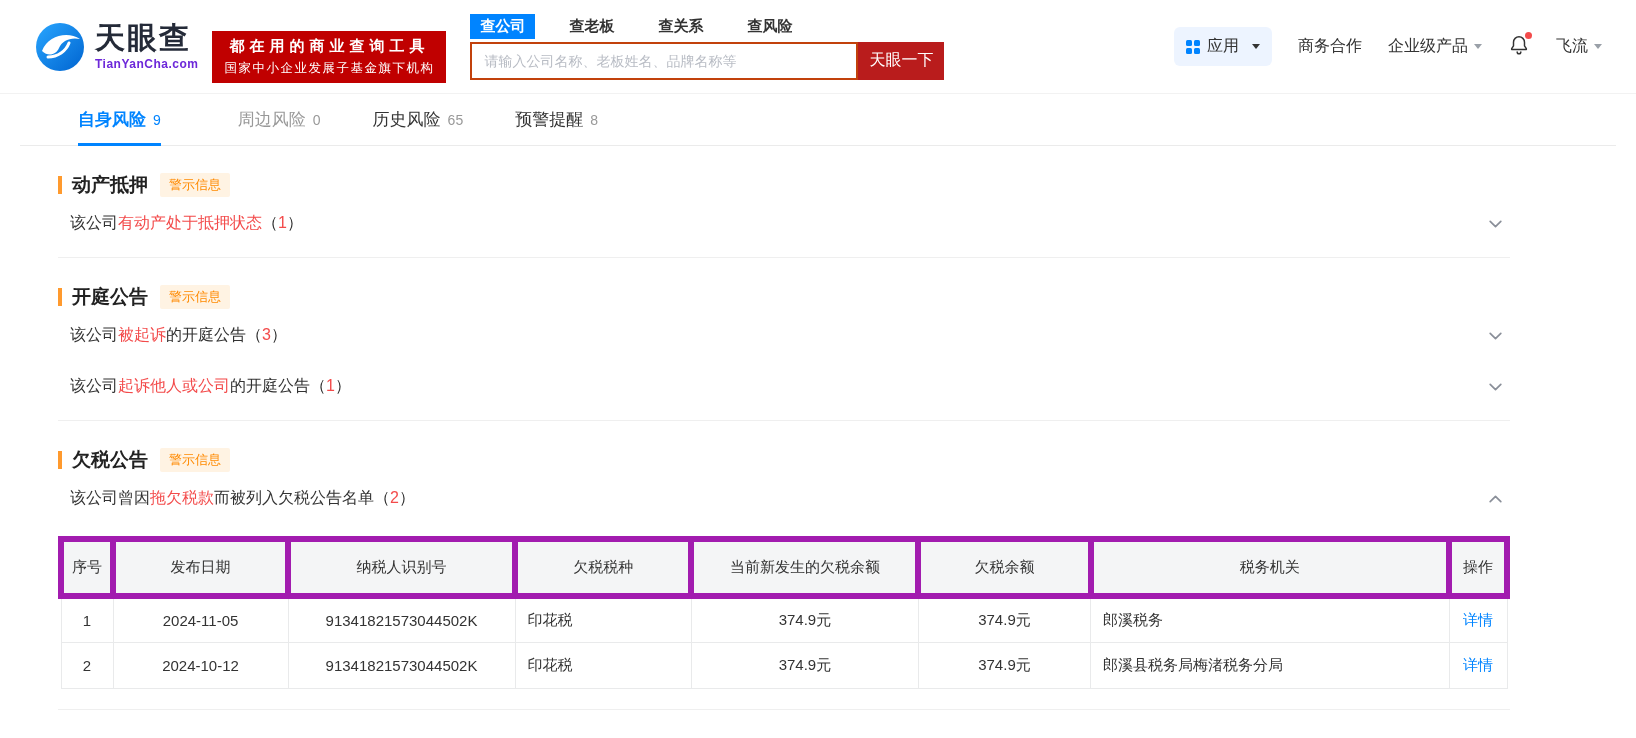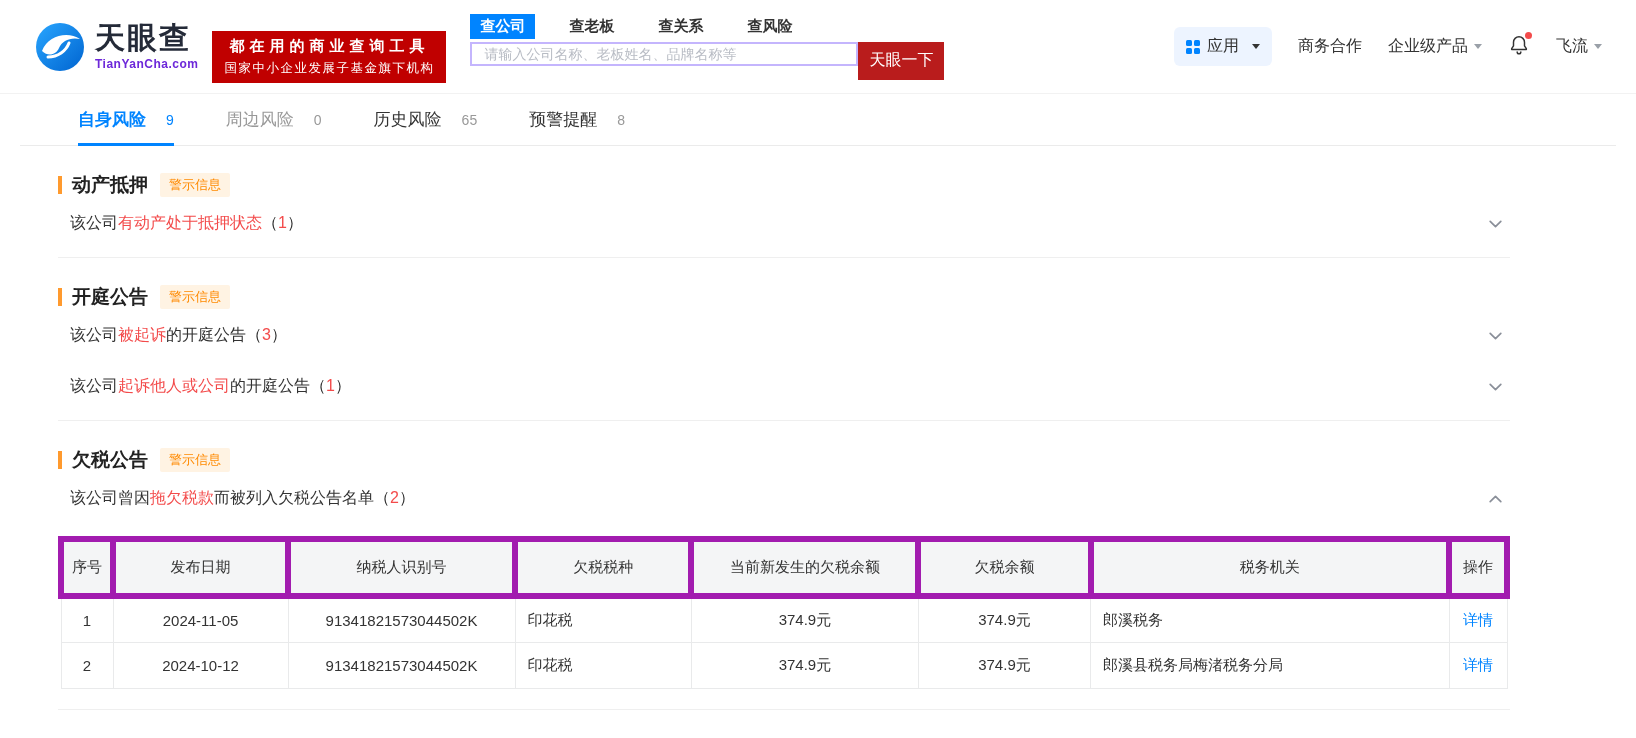--- a/index.html
+++ b/index.html
@@ -16,21 +16,21 @@
   .brand-domain { font-size:12px; font-weight:bold; color:#6d28d9; margin-top:4px; letter-spacing:.5px; }
   .slogan { background:#c00000; color:#fff; padding:6px 12px; margin-left:14px; text-align:center;margin-top:20px; }
   .slogan-l1 { font-size:15px; font-weight:bold; letter-spacing:5px; white-space:nowrap; }
   .slogan-l2 { font-size:12.5px; margin-top:4px; letter-spacing:1.5px; white-space:nowrap; }
 
   .search-block { margin-left:24px; }
   .search-tabs { display:flex; align-items:center; gap:24px; margin-bottom:3px; }
   .stab { font-size:15px; color:#333; padding:3px 10px; cursor:pointer; white-space:nowrap;font-weight:bold; }
   .stab.active { background:#0084ff; color:#fff; font-weight:bold; }
   .search-bar { display:flex; }
-  .search-input { width:388px; height:24px; border:2px solid #c4b5fd; padding:0 12px;
+  .search-input { width:388px; height:38px; border:2px solid #c2410c; padding:0 12px;
     font-size:14px; outline:none; color:#333; font-family:inherit; }
   .search-input::placeholder { color:#b8bcc4; }
   .search-btn { width:86px; height:38px; background:#b91c1c; color:#fff; border:none;
     font-size:16px; cursor:pointer; font-family:inherit; }
 
   .topnav { margin-left:auto; display:flex; align-items:center; gap:26px; font-size:16px; color:#333; }
   .nav-apps { display:flex; align-items:center; gap:7px; background:#edf4ff; border-radius:6px;
     padding:9px 12px; cursor:pointer; }
   .grid-icon { display:grid; grid-template-columns:6px 6px; gap:2px; }
   .grid-icon i { width:6px; height:6px; background:#0084ff; border-radius:1.5px; }
@@ -38,24 +38,24 @@
   .caret { width:0; height:0; border-left:4.5px solid transparent; border-right:4.5px solid transparent;
     border-top:5.5px solid #333; display:inline-block; margin-left:6px; }
   .caret.gray { border-top-color:#9aa0a8; }
   .nav-bell { position:relative; cursor:pointer; display:flex; align-items:center; }
   .nav-bell .dot { position:absolute; top:-2px; right:-2px; width:7px; height:7px;
     border-radius:50%; background:#f34b4b; }
 
   
   .risk-tabs { display:flex; gap:52px; padding:0 58px; height:52px; align-items:stretch;
     border-bottom:1px solid #ebebeb; margin:0 20px; }
-  .rtab { display:flex; align-items:center; gap:20px; font-size:17px; color:#333;
+  .rtab { display:flex; align-items:center; gap:7px; font-size:17px; color:#333;
     cursor:pointer; position:relative; white-space:nowrap; }
   .rtab .rtab-count { font-size:14px; color:#999; }
-  .rtab.muted { color:#999; }
+  .rtab.muted { color:#999;margin-left:25px; }
   .rtab.active { color:#0084ff; font-weight:bold; }
   .rtab.active .rtab-count { color:#0084ff; font-weight:normal; }
   .rtab.active::after { content:""; position:absolute; left:0; right:0; bottom:-1px;
     height:3px; background:#0084ff; }
 
   
   .content { padding:0 126px 0 58px; }
   .section-title { display:flex; align-items:center; margin-top:26px; }
   .title-bar { width:4px; height:18px; background:#ff9a2e; margin-right:10px; }
   .title-text { font-size:19px; font-weight:bold; color:#222; }

